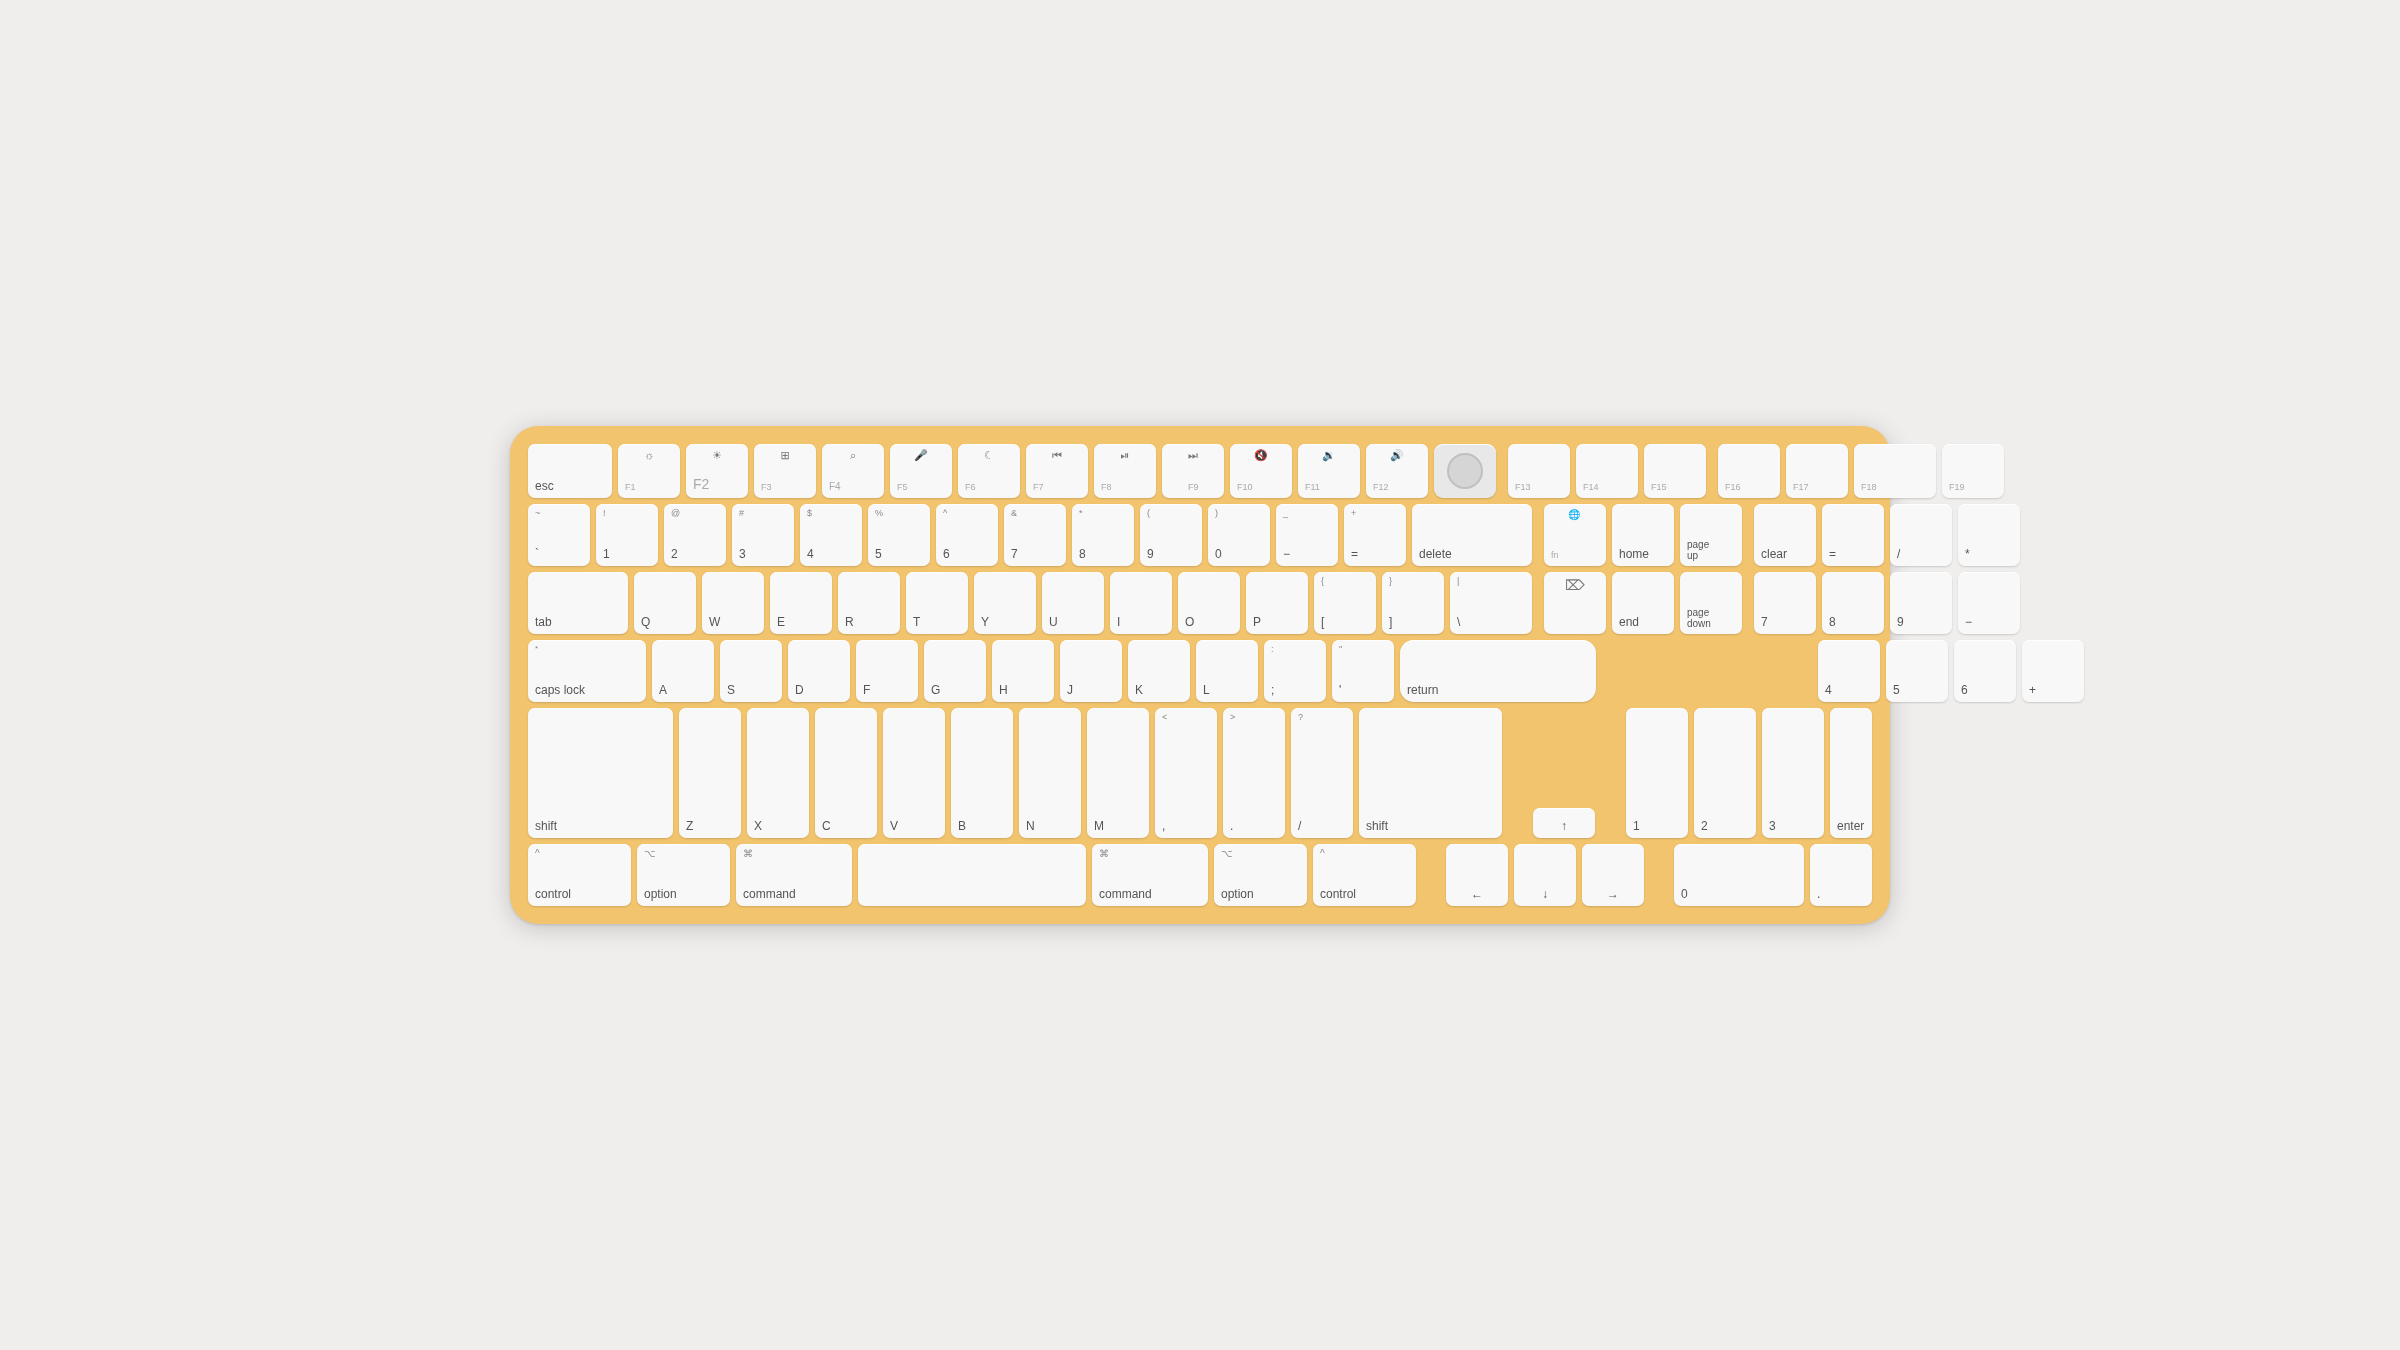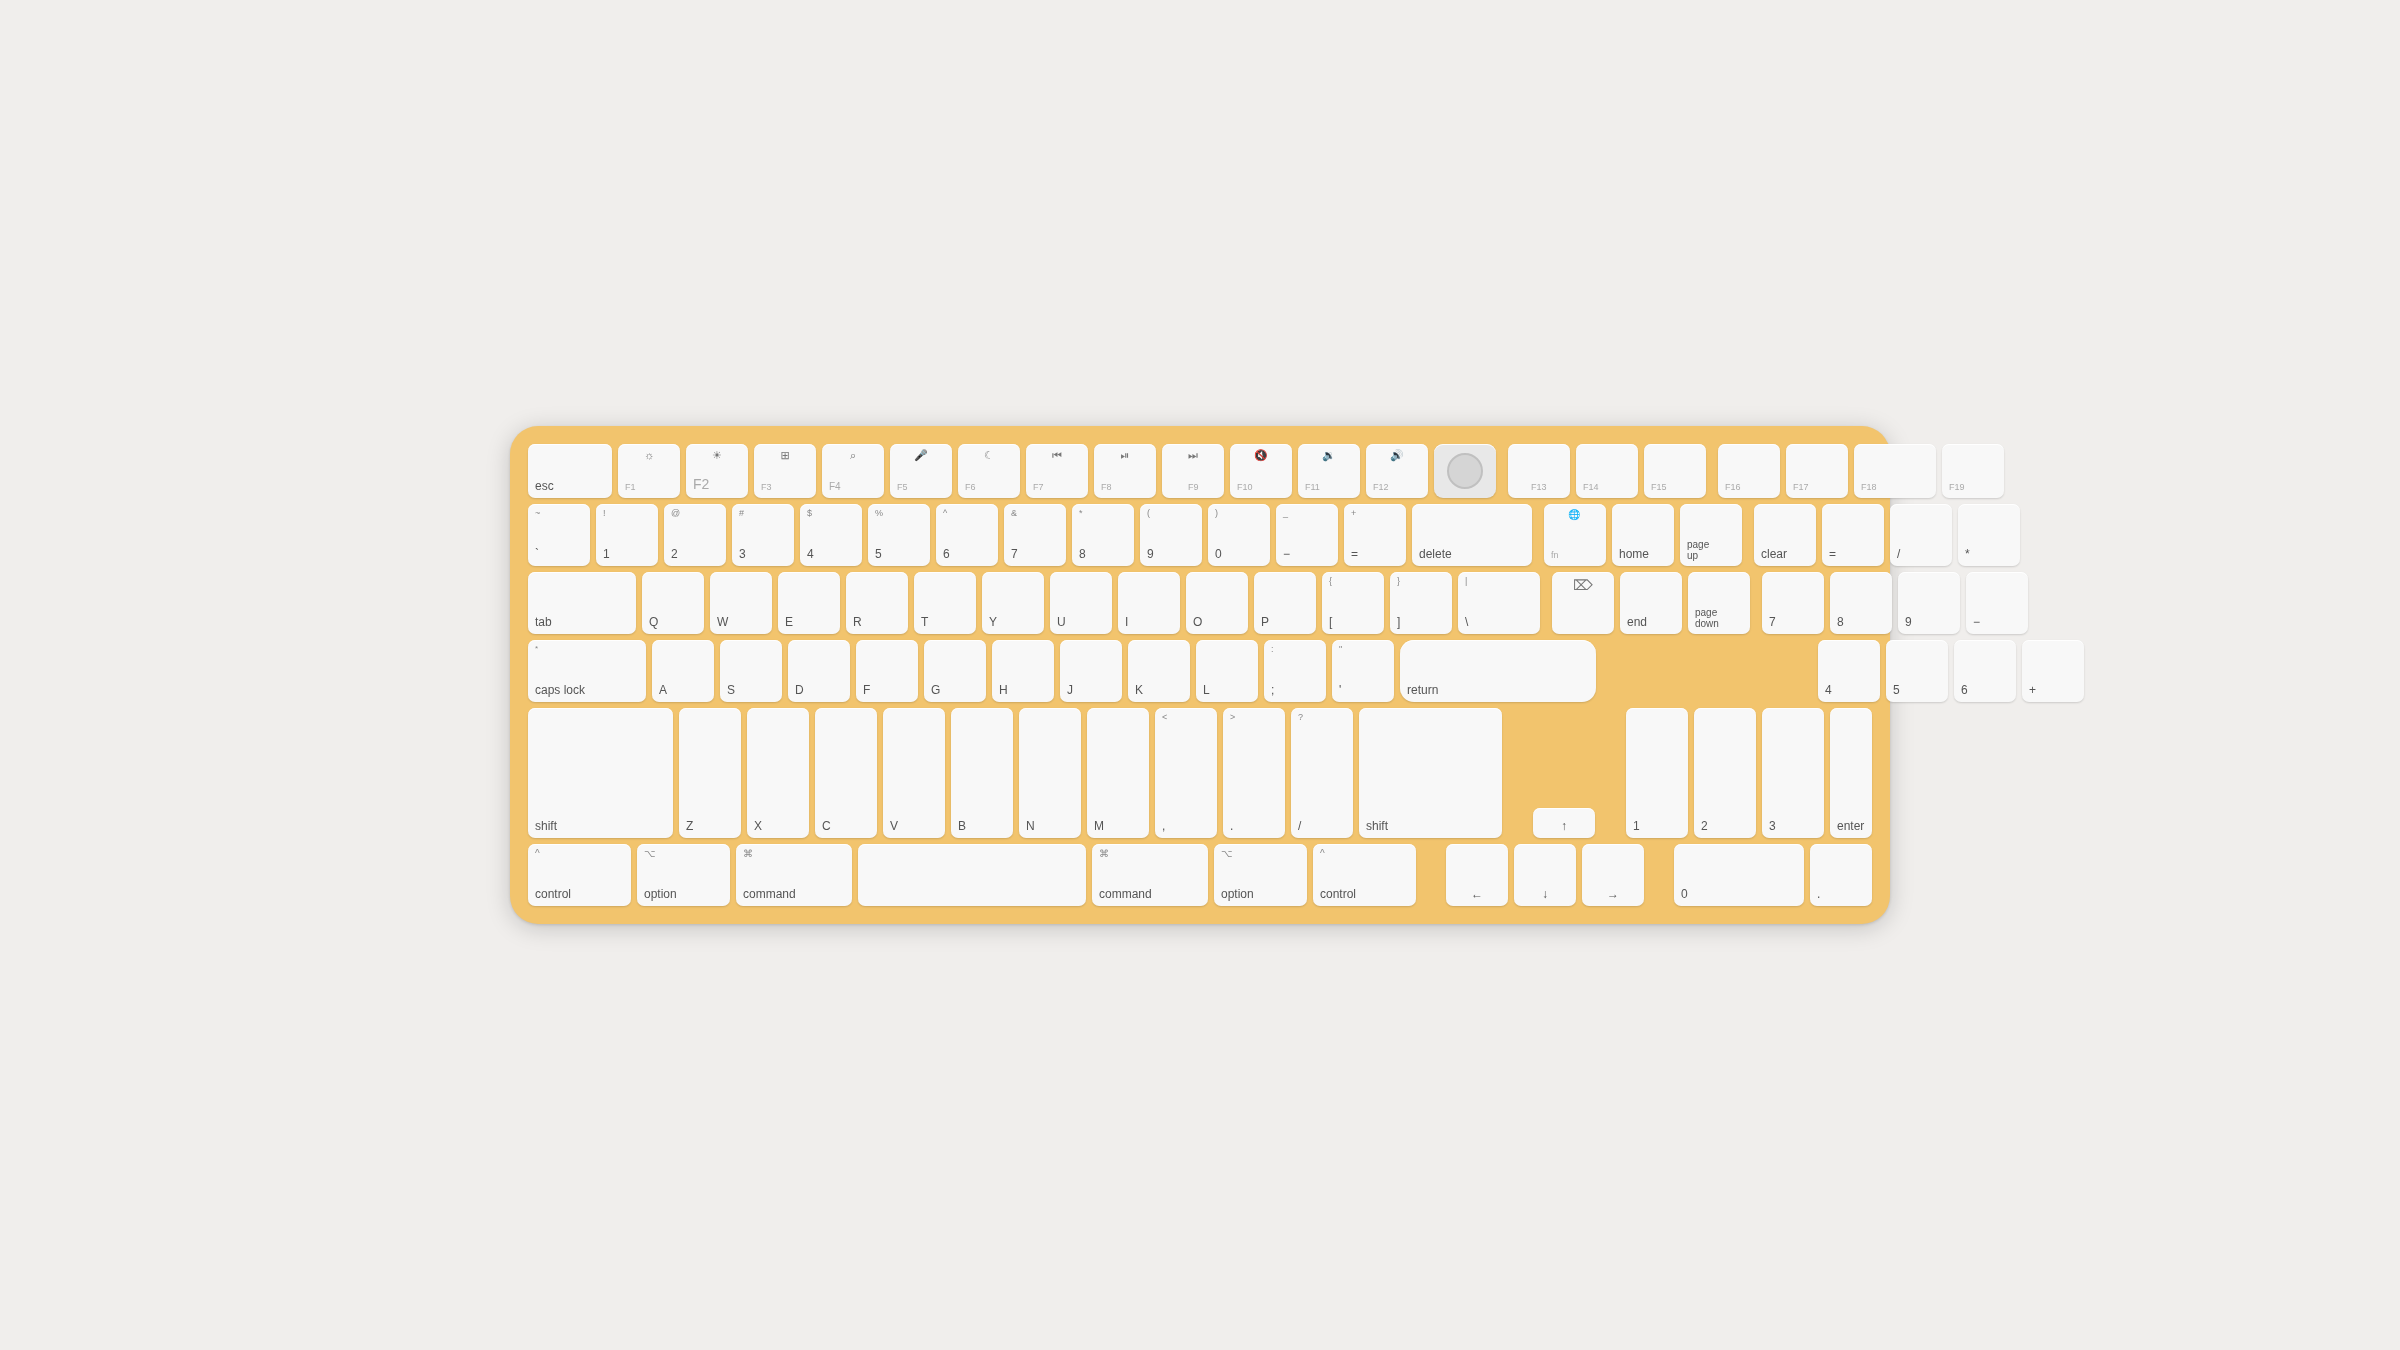--- a/index.html
+++ b/index.html
@@ -172,21 +172,21 @@
         <span class="main-label" style="font-size:9px;color:#aaa;">F12</span>
       </div>
 
       <div class="key fn-row power-key" style="width:62px; display:flex; align-items:center; justify-content:center;">
         <div class="power-circle"></div>
       </div>
 
       <div style="width:18px;"></div>
 
       <div class="key fn-row" style="width:62px;">
-        <span class="main-label" style="font-size:9px;color:#aaa;margin-left:16px;">F13</span>
+        <span class="main-label" style="font-size:9px;color:#aaa;">F13</span>
       </div>
 
       <div class="key fn-row" style="width:62px;">
         <span class="main-label" style="font-size:9px;color:#aaa;">F14</span>
       </div>
 
       <div class="key fn-row" style="width:62px;">
         <span class="main-label" style="font-size:9px;color:#aaa;">F15</span>
       </div>
 
@@ -294,21 +294,21 @@
       <div class="key" style="width:62px;">
         <span class="main-label">/</span>
       </div>
 
       <div class="key" style="width:62px;">
         <span class="main-label">*</span>
       </div>
     </div>
 
     <div class="key-row">
-      <div class="key" style="width:108px;">
+      <div class="key" style="width:100px;">
         <span class="main-label">tab</span>
       </div>
       <div class="key" style="width:62px;">
           <span class="main-label">Q</span>
         </div>
       <div class="key" style="width:62px;">
           <span class="main-label">W</span>
         </div>
       <div class="key" style="width:62px;">
           <span class="main-label">E</span>

